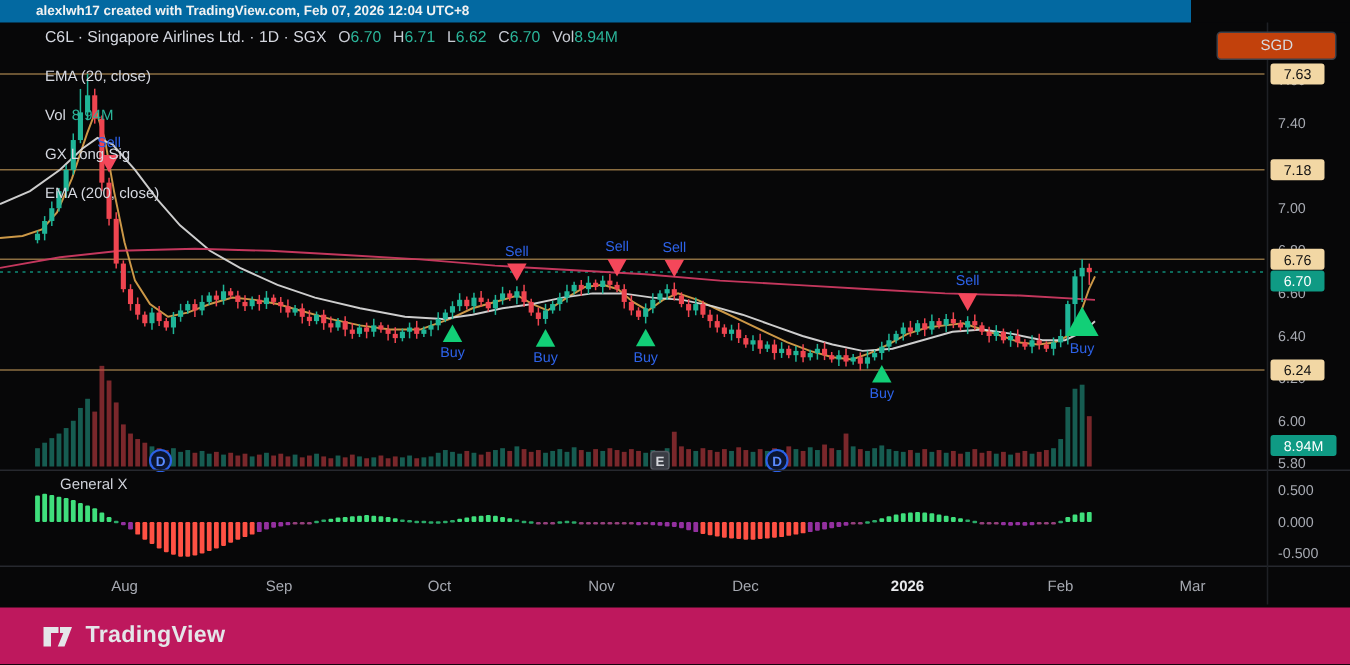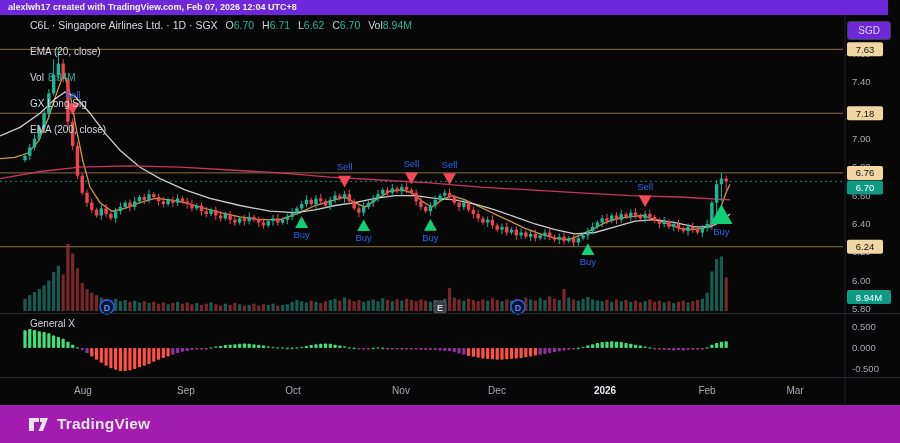--- a/index.html
+++ b/index.html
@@ -1,32 +1,32 @@
 <!DOCTYPE html>
 <html><head>
 <meta charset="utf-8">
 <style>
   html,body{margin:0;padding:0;background:#000;}
   #app{position:relative;width:900px;height:443px;background:#070708;overflow:hidden;
        font-family:"Liberation Sans",sans-serif;-webkit-font-smoothing:antialiased;}
-  .attribution-bar{position:absolute;left:0;top:0;width:888px;height:15px;background:#6d28d9;
-       color:#f2f2f2;font-size:9px;font-weight:bold;line-height:15px;padding-left:8px;box-sizing:border-box;z-index:5;}
+  .attribution-bar{position:absolute;left:0;top:0;width:794px;height:15px;background:#0369a1;
+       color:#f2f2f2;font-size:9px;font-weight:bold;line-height:15px;padding-left:24px;box-sizing:border-box;z-index:5;}
   #chart-svg{position:absolute;left:0;top:0;z-index:1;}
   .legend{position:absolute;left:30px;top:19px;z-index:3;color:#d5d8e0;}
   .legend .row1{font-size:10.5px;white-space:nowrap;}
   .legend .row1 .dim{color:#d5d8e0;text-align:center;}
   .legend .row1 .val{color:#2bb59a;}
   .legend .row1 .lbl{color:#c9ccd4;margin-left:5px;}
   .legend .ind-row{font-size:10px;margin-top:15px;white-space:nowrap;color:#d5d8e0;}
   .legend .ind-row .val{color:#2bb59a;margin-left:4px;}
-  .sgd-btn{position:absolute;right:9px;top:21px;z-index:4;background:#6d28d9;border:1px solid #3d4049;
+  .sgd-btn{position:absolute;right:9px;top:21px;z-index:4;background:#c2410c;border:1px solid #3d4049;
        color:#d8dadf;font-size:10px;font-family:"Liberation Sans",sans-serif;border-radius:3px;
-       padding:3px 10px;cursor:pointer;}
-  .genx-label{position:absolute;left:30px;top:318px;z-index:3;color:#cfd2da;font-size:10px;}
-  .footer{position:absolute;left:0;top:405px;width:900px;height:38px;background:#a21caf;z-index:5;
+       padding:3px 28px;cursor:pointer;}
+  .genx-label{position:absolute;left:40px;top:318px;z-index:3;color:#cfd2da;font-size:10px;}
+  .footer{position:absolute;left:0;top:405px;width:900px;height:38px;background:#be185d;z-index:5;
        display:flex;align-items:center;padding-left:28px;box-sizing:border-box;}
   .footer .brand{color:#e4e6e9;font-size:15.5px;font-weight:bold;margin-left:8px;letter-spacing:0.2px;}
 </style>
 </head>
 <body>
 
 <div id="app">
   <div class="attribution-bar">
     <span>alexlwh17 created with TradingView.com, Feb 07, 2026 12:04 UTC+8</span>
   </div>

